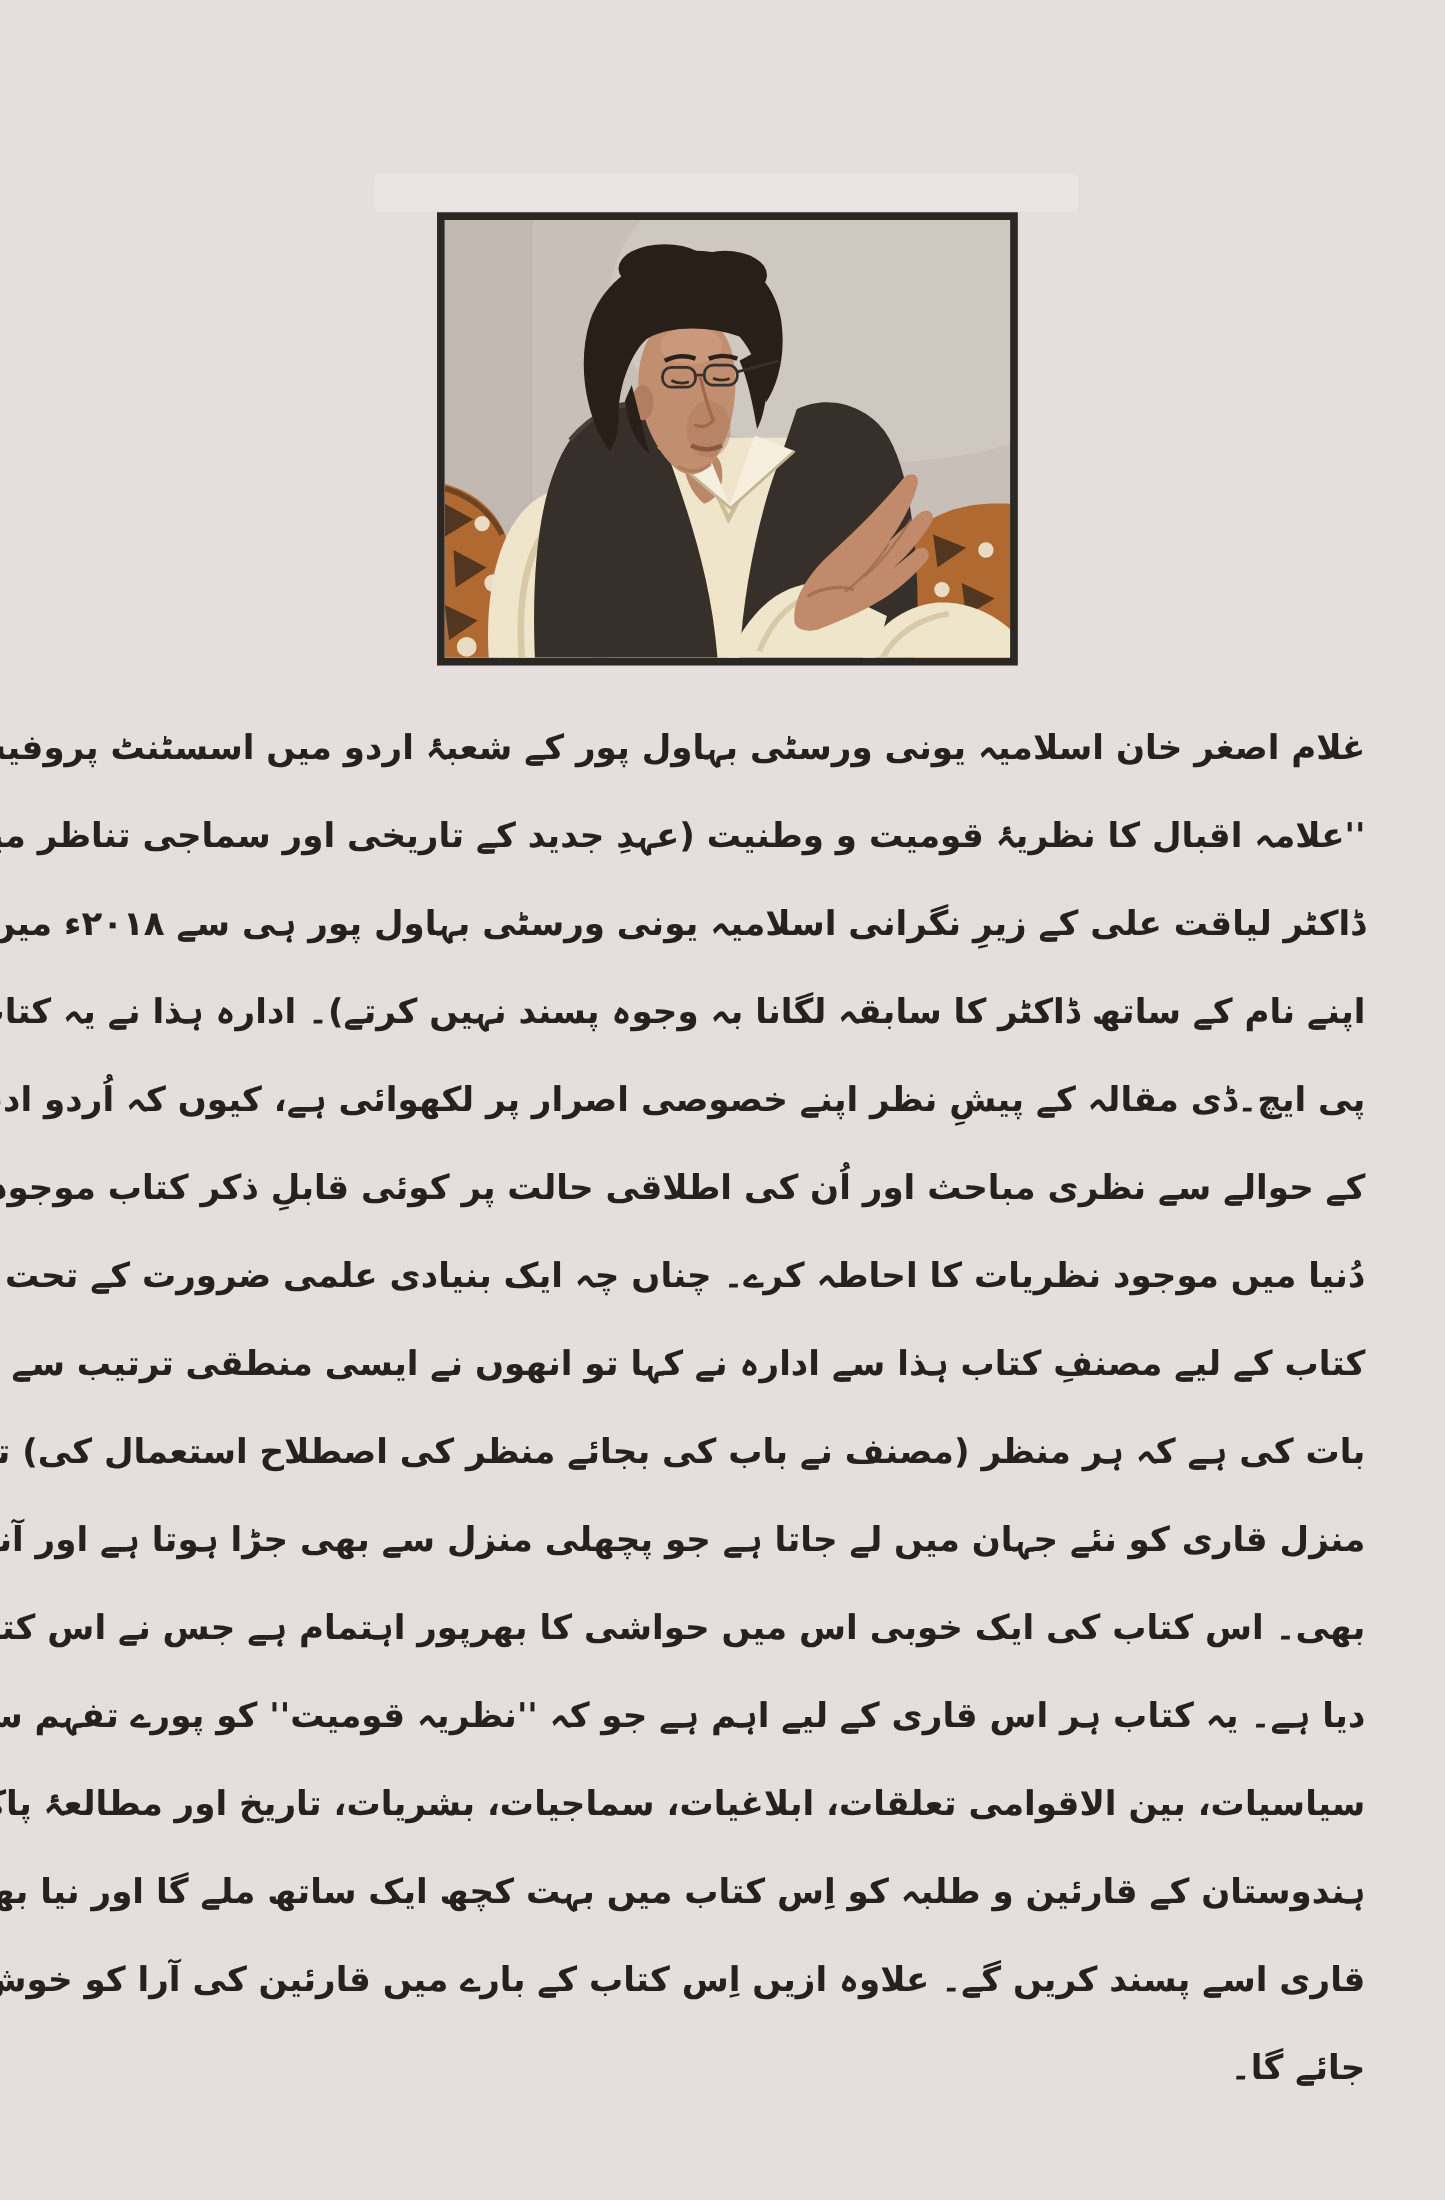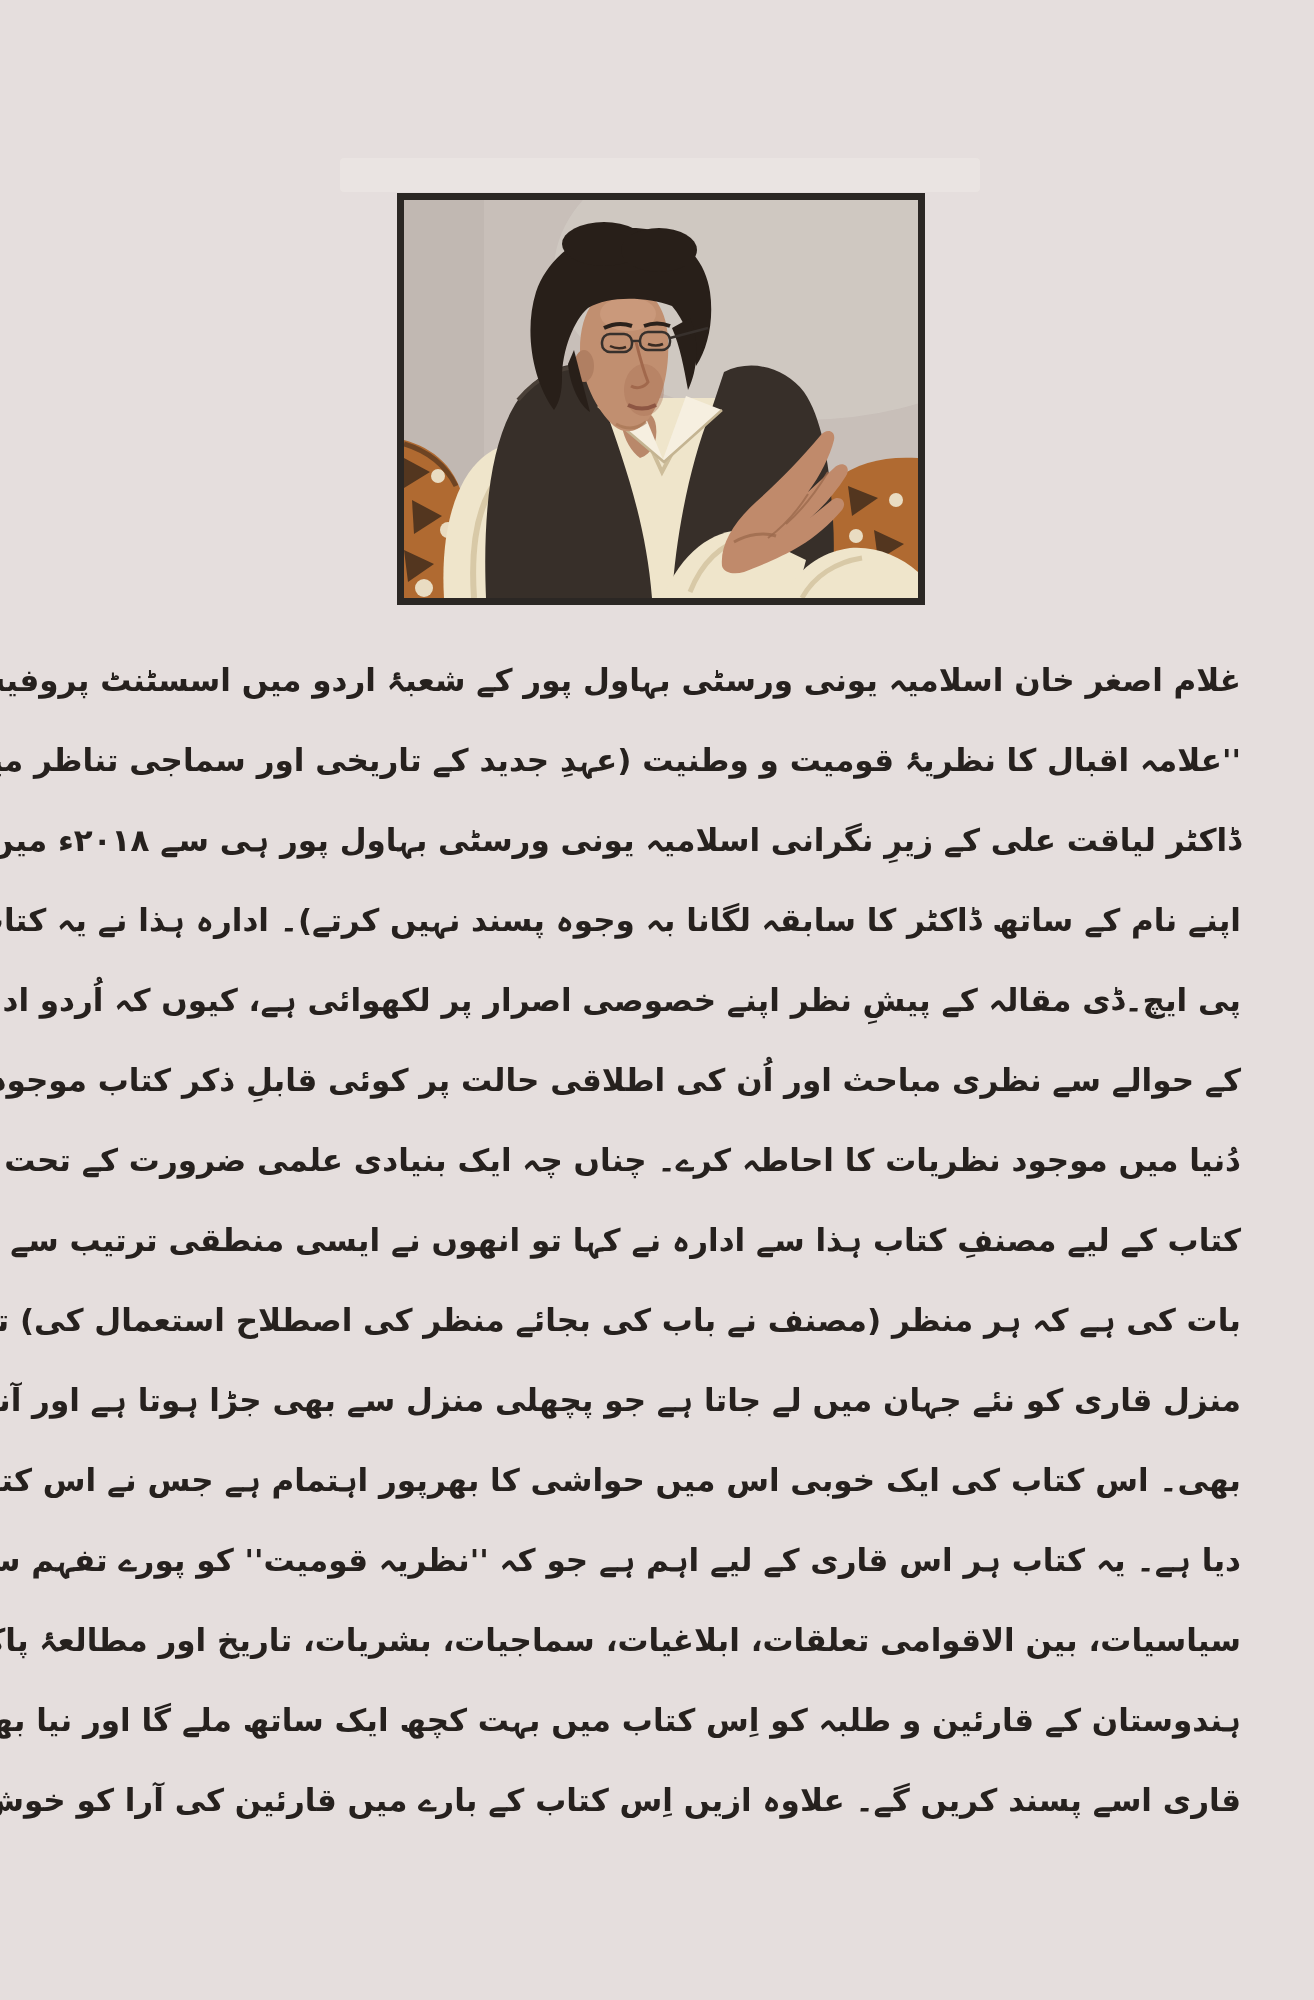--- a/index.html
+++ b/index.html
@@ -148,15 +148,16 @@
     <p class="bio-line">کے حوالے سے نظری مباحث اور اُن کی اطلاقی حالت پر کوئی قابلِ ذکر کتاب موجود نہیں ہے جو پوری</p>
     <p class="bio-line">دُنیا میں موجود نظریات کا احاطہ کرے۔ چناں چہ ایک بنیادی علمی ضرورت کے تحت اِس موضوع پر</p>
     <p class="bio-line">کتاب کے لیے مصنفِ کتاب ہذا سے ادارہ نے کہا تو انھوں نے ایسی منطقی ترتیب سے اِس موضوع پر</p>
     <p class="bio-line">بات کی ہے کہ ہر منظر (مصنف نے باب کی بجائے منظر کی اصطلاح استعمال کی) ترتیب وار منزل بہ</p>
     <p class="bio-line">منزل قاری کو نئے جہان میں لے جاتا ہے جو پچھلی منزل سے بھی جڑا ہوتا ہے اور آنے والے منظر سے</p>
     <p class="bio-line">بھی۔ اس کتاب کی ایک خوبی اس میں حواشی کا بھرپور اہتمام ہے جس نے اس کتاب کو وقیع اور مستند بنا</p>
     <p class="bio-line">دیا ہے۔ یہ کتاب ہر اس قاری کے لیے اہم ہے جو کہ ''نظریہ قومیت'' کو پورے تفہم سے سمجھنا چاہے۔</p>
     <p class="bio-line">سیاسیات، بین الاقوامی تعلقات، ابلاغیات، سماجیات، بشریات، تاریخ اور مطالعۂ پاکستان و</p>
     <p class="bio-line">ہندوستان کے قارئین و طلبہ کو اِس کتاب میں بہت کچھ ایک ساتھ ملے گا اور نیا بھی۔ اُمید ہے کہ سنجیدہ</p>
     <p class="bio-line">قاری اسے پسند کریں گے۔ علاوہ ازیں اِس کتاب کے بارے میں قارئین کی آرا کو خوش آمدید کہا</p>
+    <p class="bio-line last">جائے گا۔</p>
   </div>
 
 </div>
 
 </body></html>

